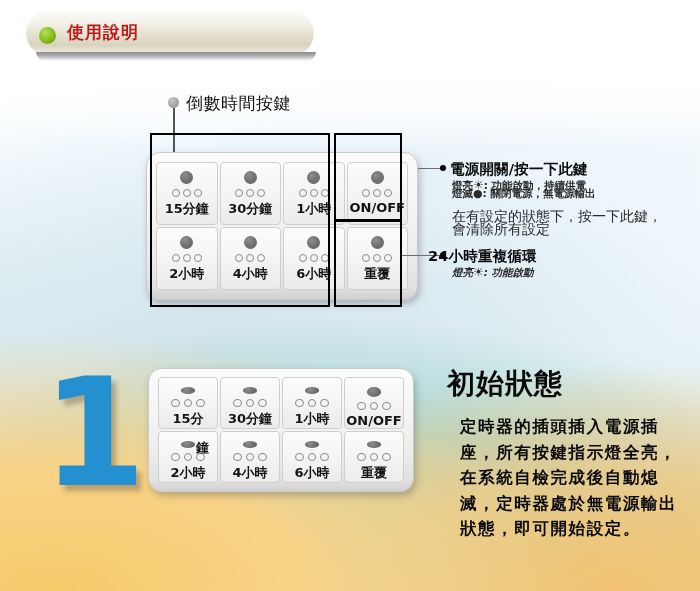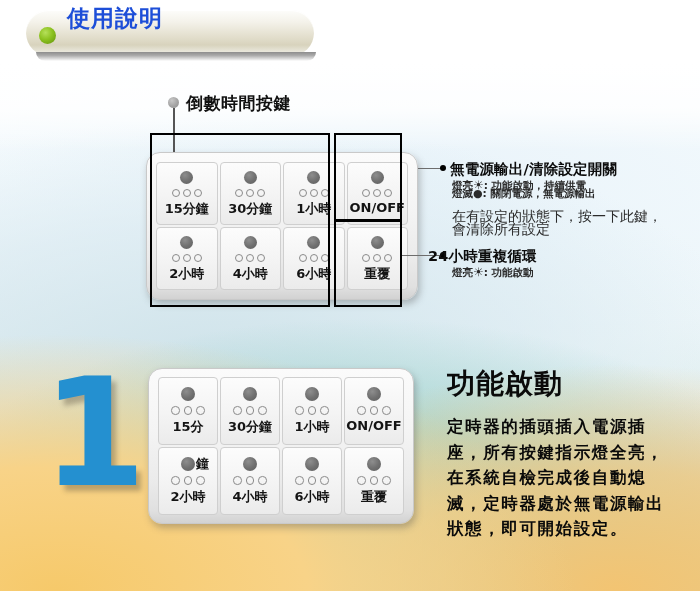--- a/index.html
+++ b/index.html
@@ -52,24 +52,24 @@
   }
   #header-dot {
     position: absolute;
     left: 39px; top: 27px;
     width: 17px; height: 17px;
     border-radius: 50%;
     background: radial-gradient(circle at 38% 33%, #b6e05a 0%, #8cc220 45%, #72a413 78%, #648f10 100%);
   }
   #header-title {
     position: absolute;
-    left: 67px; top: 3px;
-    font-size: 23px;
-    font-weight: 700;
-    color: #1d4ed8;
+    left: 67px; top: 17px;
+    font-size: 17px;
+    font-weight: 700;
+    color: #b91c1c;
     letter-spacing: 1px;
     line-height: 30px;
   }
 
   
   #top-callout-dot {
     position: absolute;
     left: 168px; top: 97px;
     width: 11px; height: 11px;
     border-radius: 50%;
@@ -78,21 +78,21 @@
   #top-callout-line {
     position: absolute;
     left: 173px; top: 108px;
     width: 1.6px; height: 48px;
     background: #555555;
   }
   #top-callout-label {
     position: absolute;
     left: 186px; top: 92px;
     font-size: 17px;
-    font-weight: 700;
+    font-weight: 400;
     color: #111111;
     letter-spacing: 0.5px;
   }
 
   
   .device {
     position: absolute;
     border-radius: 14px;
     background: linear-gradient(180deg, #fbfbfb 0%, #f4f4f4 40%, #ebebeb 72%, #e0e0e0 92%, #d2d2d2 100%);
     border: 1px solid #c9c9c9;
@@ -147,21 +147,21 @@
 
   
   #device-top { left: 146px; top: 152px; width: 272px; height: 148px; }
   #keypad-top { left: 8px; top: 8px; right: 8px; bottom: 8px; }
   #keypad-top .key-led { width: 13px; height: 13px; margin-top: 8px; }
   #keypad-top .key-minis { gap: 3px; margin-top: 5px; }
   #keypad-top .key-mini { width: 6px; height: 6px; }
   #keypad-top .key-label { font-size: 13px; margin-top: 3px; }
 
   
-  #device-bottom { left: 148px; top: 368px; width: 266px; height: 156px; padding-left: 18px; }
+  #device-bottom { left: 148px; top: 368px; width: 266px; height: 124px; padding-left: 18px; }
   #keypad-bottom { left: 8px; top: 7px; right: 8px; bottom: 7px; }
   #keypad-bottom .key-led { width: 14px; height: 14px; margin-top: 9px; }
   #keypad-bottom .key-minis { gap: 4px; margin-top: 5px; }
   #keypad-bottom .key-mini { width: 6.5px; height: 6.5px; }
   #keypad-bottom .key-label { font-size: 13px; margin-top: 3px; }
   #keypad-bottom .key-overflow { font-size: 13px; left: 50%; margin-left: 8px; top: 7px; }
 
   
   .hl-box {
     position: absolute;
@@ -220,21 +220,21 @@
   #co1-dot  { left: 440px; top: 165px; }
   #co1-title { left: 450px; top: 160px; }
   #co1-s1 { left: 452px; top: 179px; }
   #co1-s2 { left: 452px; top: 187px; }
   #co1-n1 { left: 452px; top: 210px; }
   #co1-n2 { left: 452px; top: 224px; font-family: Liberation Mono, monospace; }
 
   #co2-line { left: 402px; top: 255px; width: 40px; }
   #co2-dot  { left: 440px; top: 252px; }
   #co2-title { left: 428px; top: 247px; }
-  #co2-s1 { left: 452px; top: 266px; }
+  #co2-s1 { left: 452px; top: 266px; font-style: italic; }
 
   
   #big-one {
     position: absolute;
     left: 42px; top: 358px;
     font-size: 150px;
     font-weight: 700;
     color: #2490d0;
     line-height: 150px;
     text-shadow: 5px 6px 5px rgba(90,80,60,0.38);
@@ -246,21 +246,21 @@
     position: absolute;
     left: 447px; top: 366px;
     font-size: 28px;
     font-weight: 700;
     color: #0a0a0a;
     letter-spacing: 1px;
     line-height: 36px;
   }
   #bottom-body {
     position: absolute;
-    left: 447px; top: 414px;
+    left: 460px; top: 414px;
     width: 230px;
     font-size: 16.5px;
     font-weight: 700;
     color: #0a0a0a;
     line-height: 25.5px;
     letter-spacing: 1.6px;
     text-align: left;
   }
 </style>
 </head>
@@ -354,21 +354,21 @@
     </div>
   </div>
 </div>
 
 <div class="hl-box" id="hl-left"></div>
 <div class="hl-box" id="hl-right"></div>
 <div id="hl-divider"></div>
 
 <div class="callout-line" id="co1-line"></div>
 <div class="callout-dot" id="co1-dot"></div>
-<div class="callout-title" id="co1-title">無電源輸出/清除設定開關</div>
+<div class="callout-title" id="co1-title">電源開關/按一下此鍵</div>
 <div class="callout-sub" id="co1-s1"><span>燈亮</span><span class="sun-glyph">☀</span><span>: 功能啟動，持續供電</span></div>
 <div class="callout-sub" id="co1-s2"><span>燈滅</span><span class="off-glyph">●</span><span>: 關閉電源，無電源輸出</span></div>
 <div class="callout-note" id="co1-n1">在有設定的狀態下，按一下此鍵，</div>
 <div class="callout-note" id="co1-n2">會清除所有設定</div>
 
 <div class="callout-line" id="co2-line"></div>
 <div class="callout-dot" id="co2-dot"></div>
 <div class="callout-title" id="co2-title">24小時重複循環</div>
 <div class="callout-sub" id="co2-s1"><span>燈亮</span><span class="sun-glyph">☀</span><span>: 功能啟動</span></div>
 
@@ -445,14 +445,14 @@
       <div class="key-minis">
         <div class="key-mini"></div>
         <div class="key-mini"></div>
         <div class="key-mini"></div>
       </div>
       <div class="key-label">重覆</div>
     </div>
   </div>
 </div>
 
-<div id="bottom-heading">功能啟動</div>
+<div id="bottom-heading">初始狀態</div>
 <div id="bottom-body">定時器的插頭插入電源插座，所有按鍵指示燈全亮，在系統自檢完成後自動熄滅，定時器處於無電源輸出狀態，即可開始設定。</div>
 
 </body></html>

